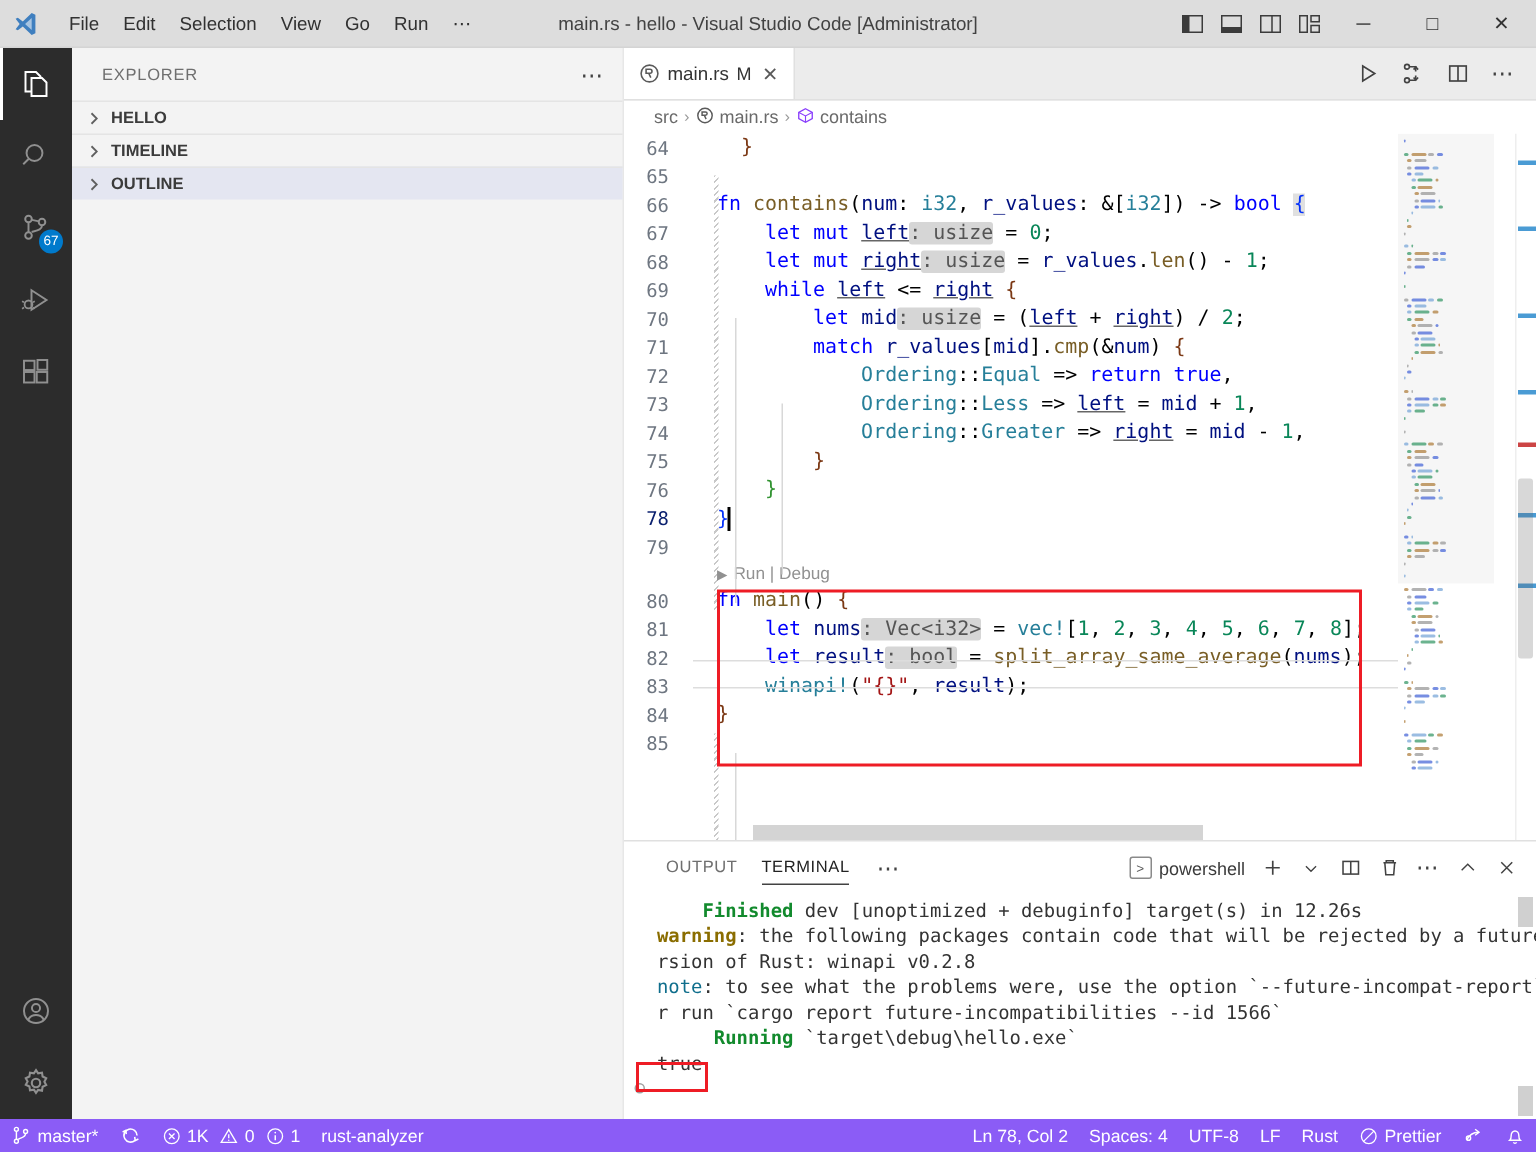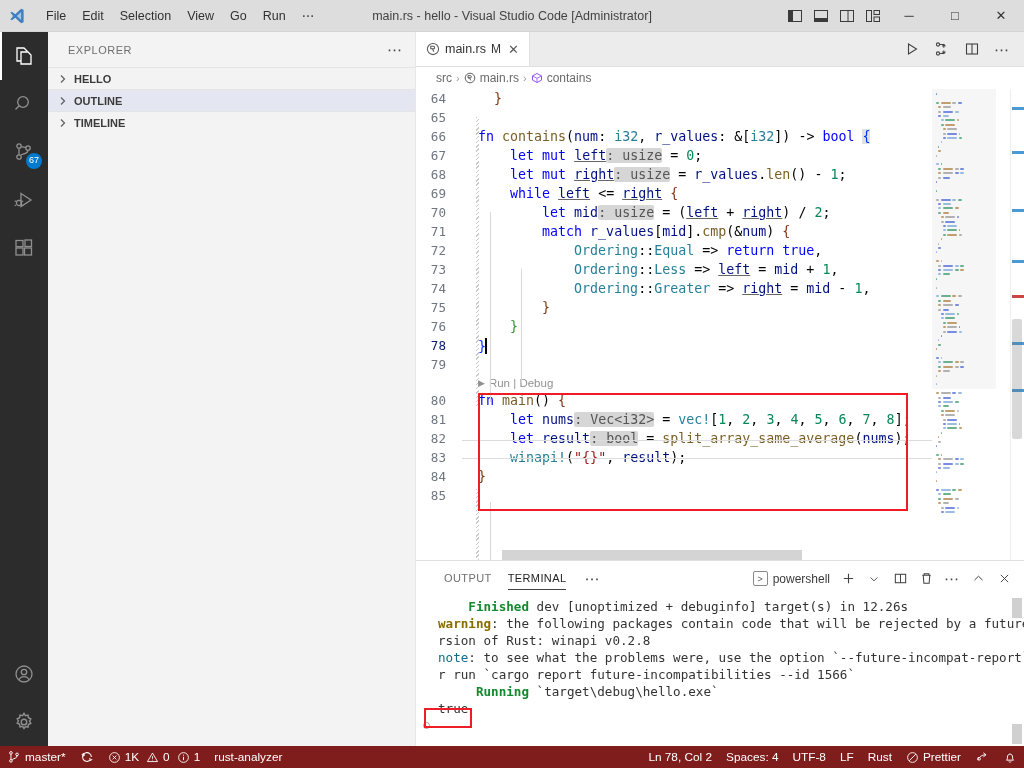--- a/index.html
+++ b/index.html
@@ -102,21 +102,21 @@
   .tab .dirty { color: #333; font-size: 12px; }
   .tab .closex { color: #5a5a5a; font-size: 13px; margin-left: 2px; }
   .tabbar-actions { margin-left: auto; display: flex; align-items: center; padding-right: 8px; gap: 2px; }
   .tb-act { width: 28px; height: 35px; display: flex; align-items: center; justify-content: center; color: #424242; }
 
   .breadcrumbs {
     height: 22px; flex: 0 0 22px; display: flex; align-items: center;
     padding-left: 20px; font-size: 12px; color: #6a6a6a; gap: 4px; background: #fff;
   }
   .bc-sep { color: #9a9a9a; font-size: 11px; }
-  .bc-item { display: inline-flex; align-items: center; gap: 4px; }
+  .bc-item { display: inline-flex; gap: 4px; }
 
   
   .editor-area { flex: 1 1 auto; position: relative; overflow: hidden; background: #ffffff; display:flex; }
   .code-wrap { position: relative; flex: 1 1 auto; overflow: hidden; }
   .code-lines {
     position: absolute; top: 0; left: 0; right: 0;
     font-family: "DejaVu Sans Mono", monospace;
     font-size: 13.3px;
   }
   .ln {
@@ -242,21 +242,21 @@
   .t-green { color: #128a2d; font-weight: bold; }
   .t-yellow { color: #8a6d00; font-weight: bold; }
   .t-cyan { color: #0f6e8c; font-weight: normal; }
   .term-prompt-dot {
     position: absolute; left: 7px; width: 7px; height: 7px; border: 1px solid #a0a0a0; border-radius: 50%;
   }
   .term-scroll { position: absolute; right: 2px; width: 10px; background: rgba(100,100,100,0.3); }
 
   
   .statusbar {
-    height: 22px; flex: 0 0 22px; background: #7f1d1d; color: #ffffff;
+    height: 22px; flex: 0 0 22px; background: #8b5cf6; color: #ffffff;
     display: flex; align-items: center; font-size: 11.8px;
   }
   .sb-item { display: flex; align-items: center; gap: 4px; padding: 0 7px; height: 22px; white-space: nowrap; }
   .sb-right { margin-left: auto; display: flex; align-items: center; }
 
   
   .redbox { position: absolute; border: 2px solid #ee1c25; pointer-events: none; z-index: 40; }
   svg { display: block; }
 </style>
 </head>
@@ -380,35 +380,35 @@
         <span class="dots">⋯</span>
       </div>
       <div class="tree-section">
         <span class="chev">
           <svg width="10" height="10" viewBox="0 0 10 10">
               <path d="M3 1.5 6.5 5 3 8.5" fill="none" stroke="currentColor" stroke-width="1.2"></path>
             </svg>
         </span>
         <span>HELLO</span>
       </div>
+      <div class="tree-section">
+        <span class="chev">
+          <svg width="10" height="10" viewBox="0 0 10 10">
+              <path d="M3 1.5 6.5 5 3 8.5" fill="none" stroke="currentColor" stroke-width="1.2"></path>
+            </svg>
+        </span>
+        <span>TIMELINE</span>
+      </div>
       <div class="tree-section sel">
         <span class="chev">
           <svg width="10" height="10" viewBox="0 0 10 10">
               <path d="M3 1.5 6.5 5 3 8.5" fill="none" stroke="currentColor" stroke-width="1.2"></path>
             </svg>
         </span>
         <span>OUTLINE</span>
-      </div>
-      <div class="tree-section">
-        <span class="chev">
-          <svg width="10" height="10" viewBox="0 0 10 10">
-              <path d="M3 1.5 6.5 5 3 8.5" fill="none" stroke="currentColor" stroke-width="1.2"></path>
-            </svg>
-        </span>
-        <span>TIMELINE</span>
       </div>
     </div>
 
     <div class="editor-group">
 
       <div class="tabbar">
         <div class="tab">
           <span>
             <svg width="14" height="14" viewBox="0 0 16 16">
                 <circle cx="8" cy="8" r="6.4" fill="none" stroke="#5a5a5a" stroke-width="1.2"></circle>

